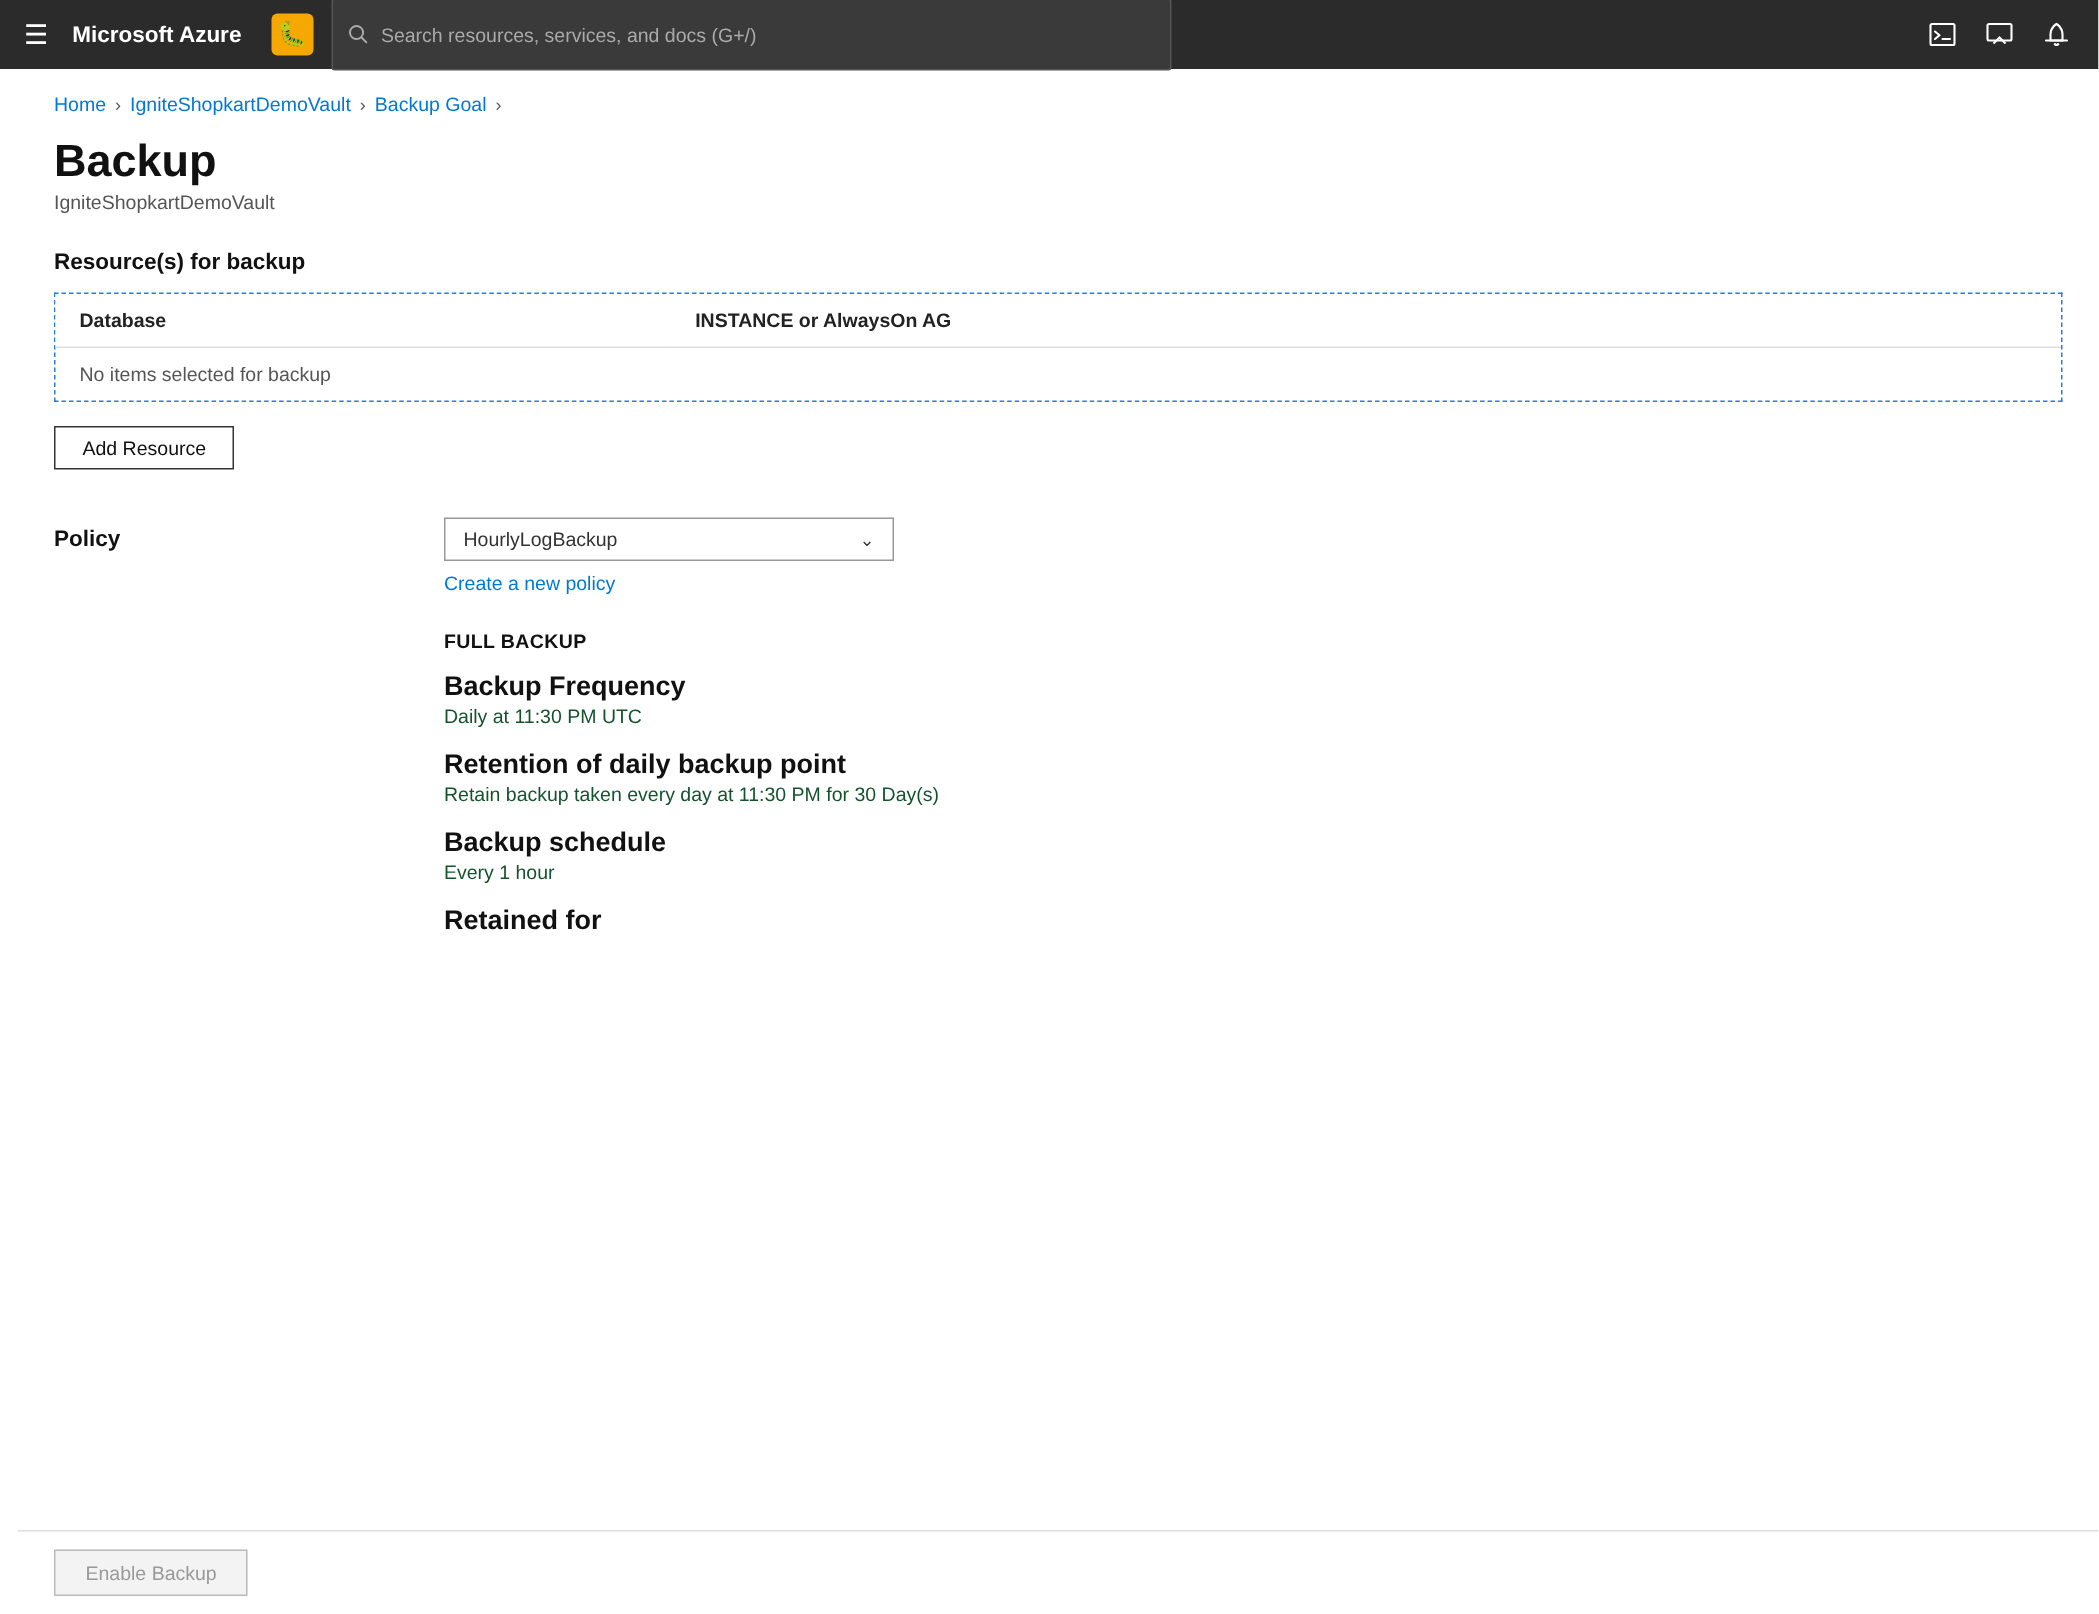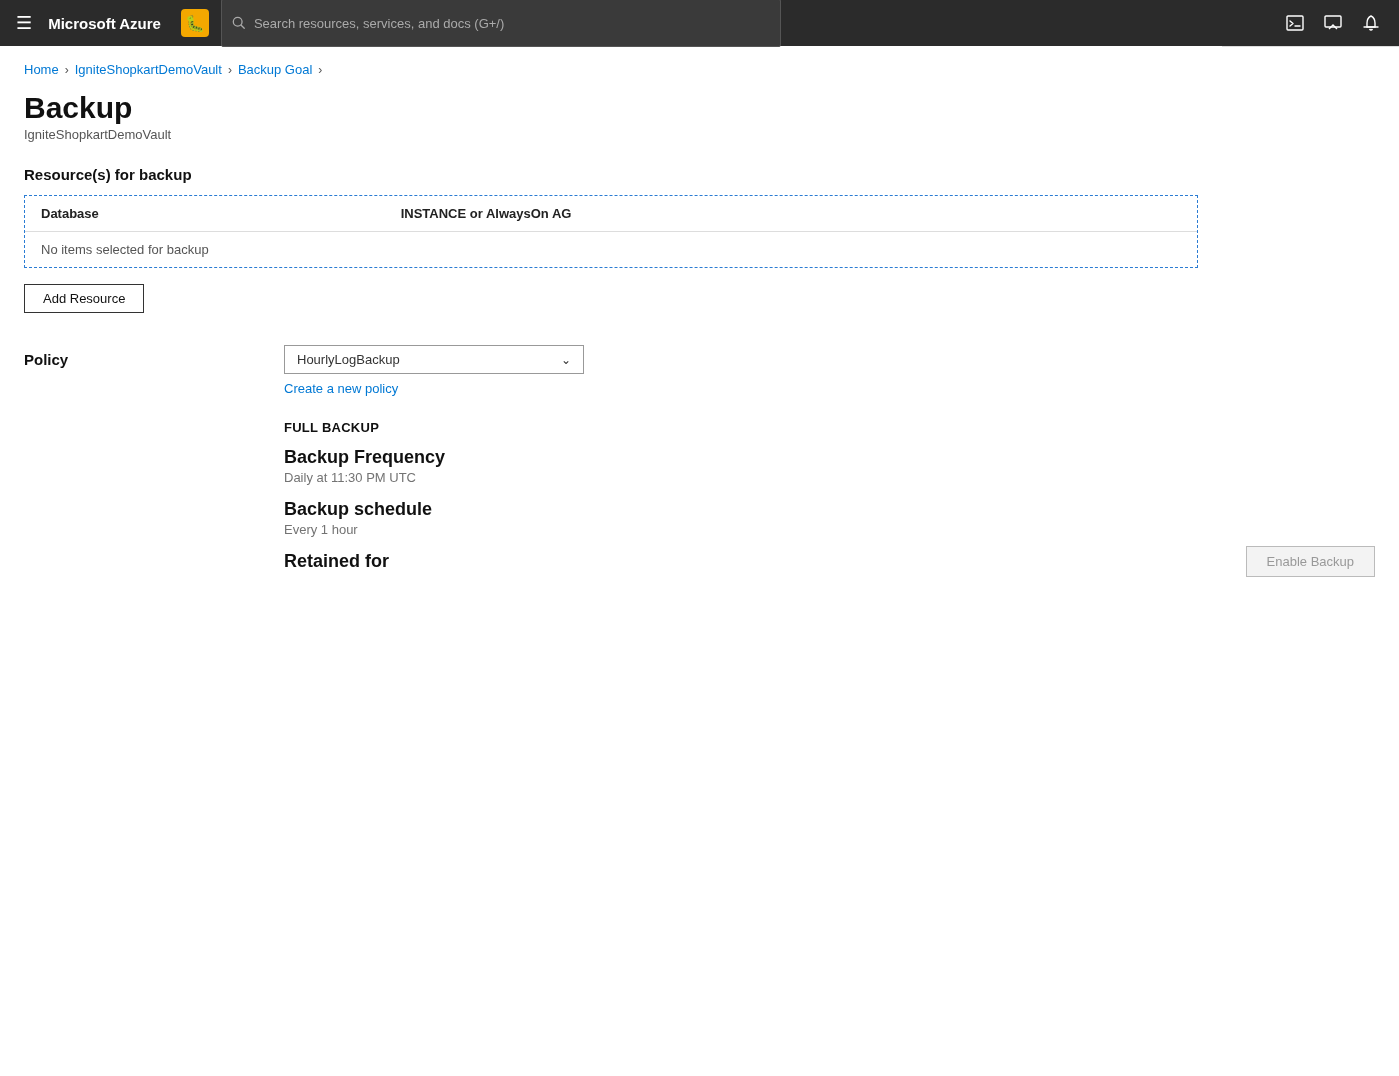--- a/index.html
+++ b/index.html
@@ -74,23 +74,24 @@
       display: flex;
       align-items: center;
       justify-content: center;
       cursor: pointer;
       border-radius: 2px;
     }
 
     
     .main-wrapper {
       display: flex;
-      flex-direction: row;
+      flex-direction: column;
       flex: 1;
       overflow: hidden;
+      padding-left: 12px;
     }
 
     
     .content-area {
       flex: 1;
       overflow-y: auto;
       padding: 16px 24px 0 24px;
     }
 
     
@@ -233,21 +234,21 @@
       margin-bottom: 14px;
     }
     .detail-label {
       font-size: 18px;
       font-weight: 700;
       color: #111;
       margin-bottom: 2px;
     }
     .detail-value {
       font-size: 13px;
-      color: #737373;
+      color: #14532d;
     }
 
     
     .bottom-bar {
       border-top: 1px solid #ddd;
       padding: 12px 24px;
       display: flex;
       align-items: center;
       background: #fff;
       flex-shrink: 0;
@@ -357,20 +358,24 @@
     </div>
 
     
     <div class="backup-details">
 
       <div class="backup-section-heading">FULL BACKUP</div>
       <div class="detail-item">
         <div class="detail-label">Backup Frequency</div>
         <div class="detail-value">Daily at 11:30 PM UTC</div>
       </div>
+      <div class="detail-item">
+        <div class="detail-label">Retention of daily backup point</div>
+        <div class="detail-value">Retain backup taken every day at 11:30 PM for 30 Day(s)</div>
+      </div>
 
       <div class="detail-item">
         <div class="detail-label">Backup schedule</div>
         <div class="detail-value">Every 1 hour</div>
       </div>
       <div class="detail-item">
         <div class="detail-label">Retained for</div>
       </div>
     </div>
 

